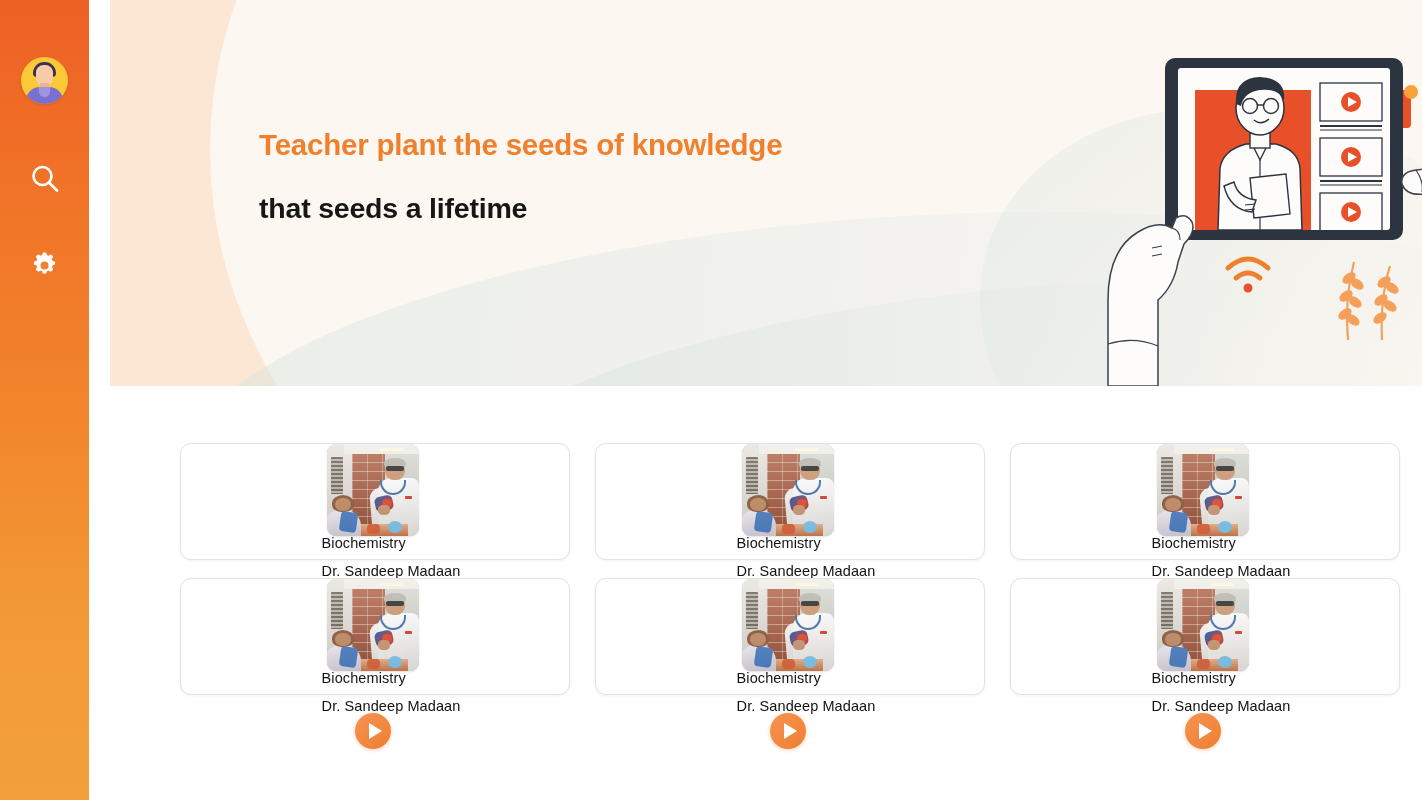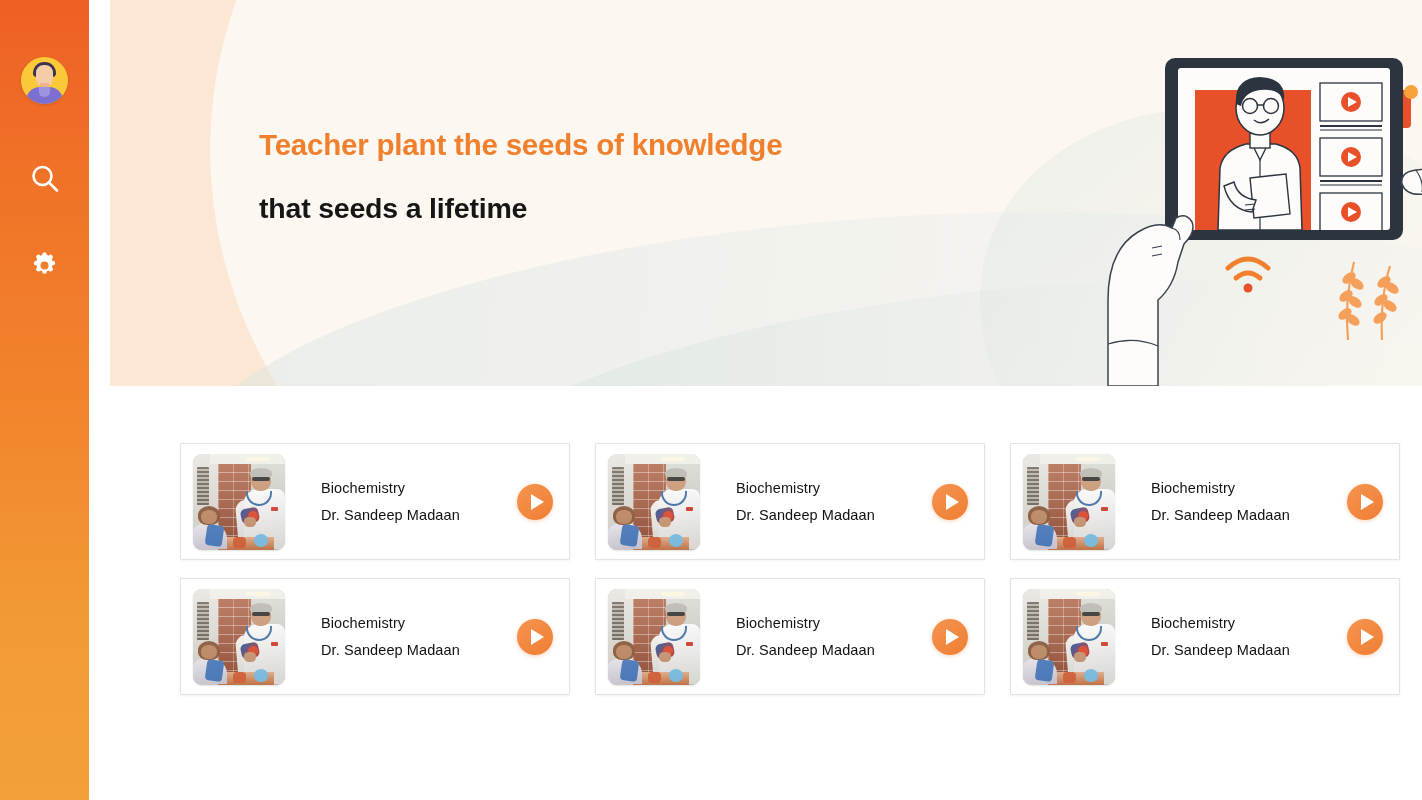--- a/index.html
+++ b/index.html
@@ -88,24 +88,24 @@
 
   
   .grid {
     position:absolute; left:91px; top:443px;
     width:1220px;
     display:grid; grid-template-columns:repeat(3,1fr);
     column-gap:25px; row-gap:18px;
   }
   .card {
     height:117px; background:#fff;
-    border:1px solid #E3E3E5; border-radius:1px;
+    border:1px solid #E3E3E5; border-radius:11px;
     box-shadow:0 1px 3px rgba(70,70,80,.07);
     display:flex; align-items:center; padding:0 16px 0 12px;
-    cursor:pointer; position:relative;
+    cursor:pointer; position:relative;flex-direction:column;
   }
   .thumb {
     width:92px; height:96px; flex:0 0 92px; border-radius:9px;
     overflow:hidden; position:relative; background:#c9c5bd;
     box-shadow:0 1px 2px rgba(0,0,0,.12);
   }
   
   .t-wall-l   { position:absolute; left:0;    top:0;   width:27%; height:100%; background:linear-gradient(180deg,#E7E4DF,#D7D3CC); }
   .t-grille   { position:absolute; left:4%;   top:14%; width:13%;  height:40%;
                 background:repeating-linear-gradient(180deg,#6d6459 0 2px,#b9b2a6 2px 4px); border-radius:1px; }

